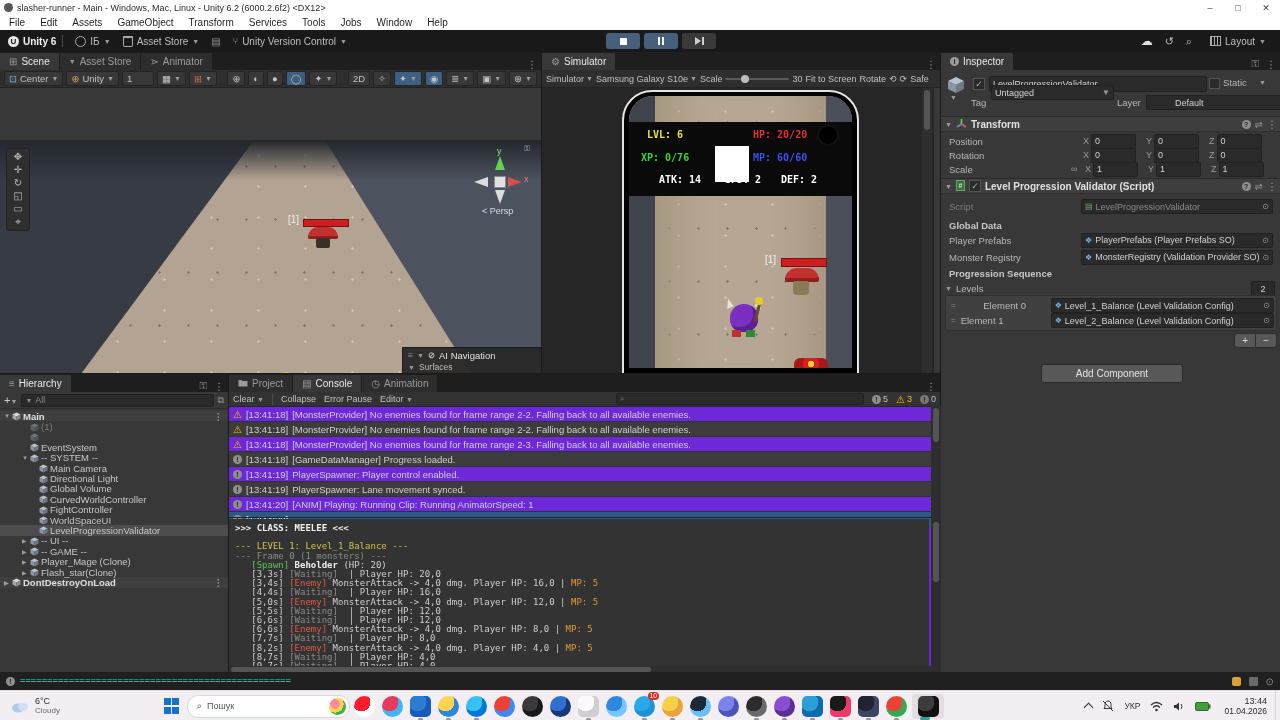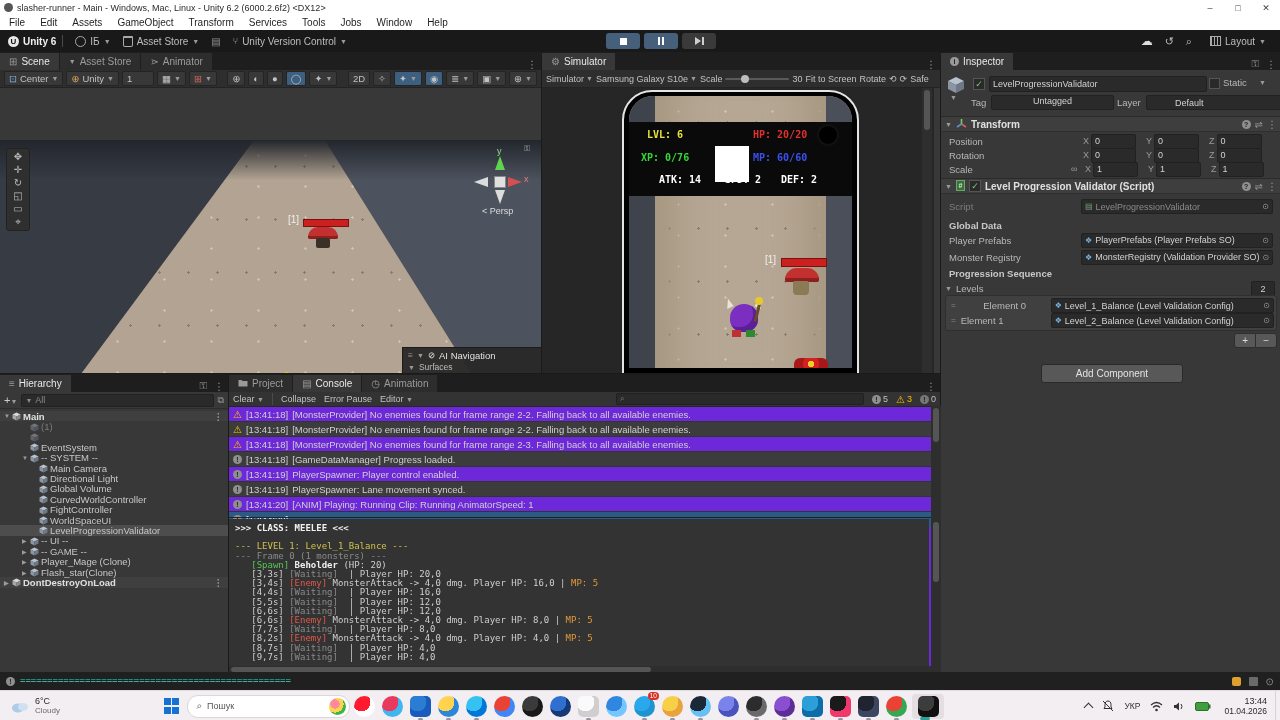--- a/index.html
+++ b/index.html
@@ -399,21 +399,21 @@
           </svg></span>
       <span class="abs" style="left:9px;top:24px;font-size:7px;color:#9a9a9a;">▼</span>
       <span class="abs" style="left:32px;top:8px;width:10px;height:10px;background:#2a2a2a;border:1px solid #555;color:#7fc97f;font-size:9px;line-height:10px;text-align:center;">✓</span>
       <span class="fld abs" style="left:48px;top:6px;width:210px;height:14px;">
           <span>LevelProgressionValidator</span>
         </span>
       <span class="abs" style="left:268px;top:8px;width:9px;height:9px;background:#2a2a2a;border:1px solid #555;"></span>
       <span class="abs insp-label" style="left:282px;top:7px;">Static</span>
       <span class="abs caret" style="left:318px;top:9px;">▼</span>
       <span class="abs insp-label" style="left:30px;top:27px;">Tag</span>
-      <span class="fld abs" style="left:50px;top:25px;width:115px;flex-direction:column;">
+      <span class="fld abs" style="left:50px;top:15px;width:115px;">
           <span>Untagged</span>
           <span class="objpick caret">▼</span>
         </span>
       <span class="abs insp-label" style="left:176px;top:27px;">Layer</span>
       <span class="fld abs" style="left:205px;top:25px;width:125px;padding-left:28px;">
           <span>Default</span>
           <span class="objpick caret">▼</span>
         </span>
     </div>
 
@@ -816,20 +816,21 @@
     <div class="abs" style="left:0;top:143px;width:712px;height:1px;background:#222;"></div>
     <div id="console-detail" class="abs" style="left:0;top:145px;width:700px;height:148px;background:#333;padding:5px 6px;box-sizing:border-box;overflow:hidden;">
         <div class="det"><span class="c-b">&gt;&gt;&gt; CLASS: MEELEE &lt;&lt;&lt;</span></div>
         <div class="det">&nbsp;</div>
         <div class="det"><span class="c-y">--- LEVEL 1: Level_1_Balance ---</span></div>
         <div class="det"><span class="c-g">--- Frame 0 (1 monsters) ---</span></div>
         <div class="det"><span class="c-grn">   [Spawn]</span><span class="c-b"> Beholder</span><span class="c-p"> (HP: 20)</span></div>
         <div class="det"><span class="c-p">   [3,3s] </span><span class="c-g">[Waiting]</span><span class="c-p">  | Player HP: 20,0</span></div>
         <div class="det"><span class="c-p">   [3,4s] </span><span class="c-r">[Enemy]</span><span class="c-p"> MonsterAttack -&gt; 4,0 dmg. Player HP: 16,0 | </span><span class="c-o">MP: 5</span></div>
         <div class="det"><span class="c-p">   [4,4s] </span><span class="c-g">[Waiting]</span><span class="c-p">  | Player HP: 16,0</span></div>
+        <div class="det"><span class="c-p">   [5,0s] </span><span class="c-r">[Enemy]</span><span class="c-p"> MonsterAttack -&gt; 4,0 dmg. Player HP: 12,0 | </span><span class="c-o">MP: 5</span></div>
         <div class="det"><span class="c-p">   [5,5s] </span><span class="c-g">[Waiting]</span><span class="c-p">  | Player HP: 12,0</span></div>
         <div class="det"><span class="c-p">   [6,6s] </span><span class="c-g">[Waiting]</span><span class="c-p">  | Player HP: 12,0</span></div>
         <div class="det"><span class="c-p">   [6,6s] </span><span class="c-r">[Enemy]</span><span class="c-p"> MonsterAttack -&gt; 4,0 dmg. Player HP: 8,0 | </span><span class="c-o">MP: 5</span></div>
         <div class="det"><span class="c-p">   [7,7s] </span><span class="c-g">[Waiting]</span><span class="c-p">  | Player HP: 8,0</span></div>
         <div class="det"><span class="c-p">   [8,2s] </span><span class="c-r">[Enemy]</span><span class="c-p"> MonsterAttack -&gt; 4,0 dmg. Player HP: 4,0 | </span><span class="c-o">MP: 5</span></div>
         <div class="det"><span class="c-p">   [8,7s] </span><span class="c-g">[Waiting]</span><span class="c-p">  | Player HP: 4,0</span></div>
         <div class="det"><span class="c-p">   [9,7s] </span><span class="c-g">[Waiting]</span><span class="c-p">  | Player HP: 4,0</span></div>
       </div>
 
     <div class="abs" style="left:702px;top:32px;width:10px;height:260px;background:#2e2e2e;">

